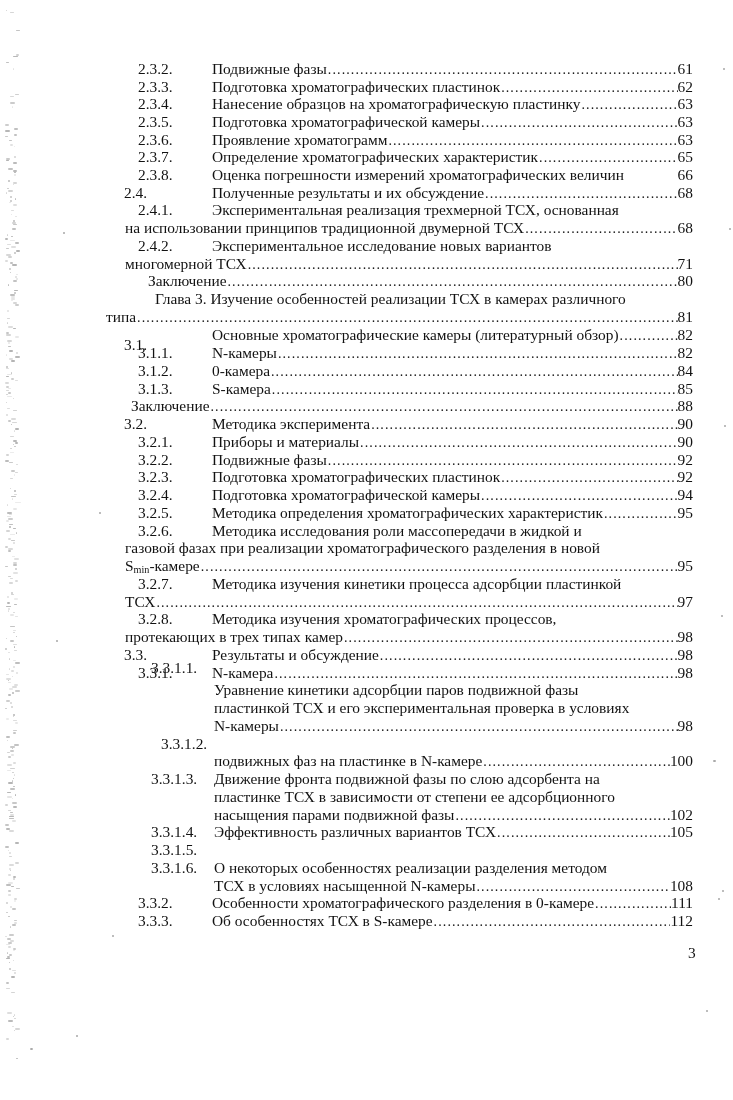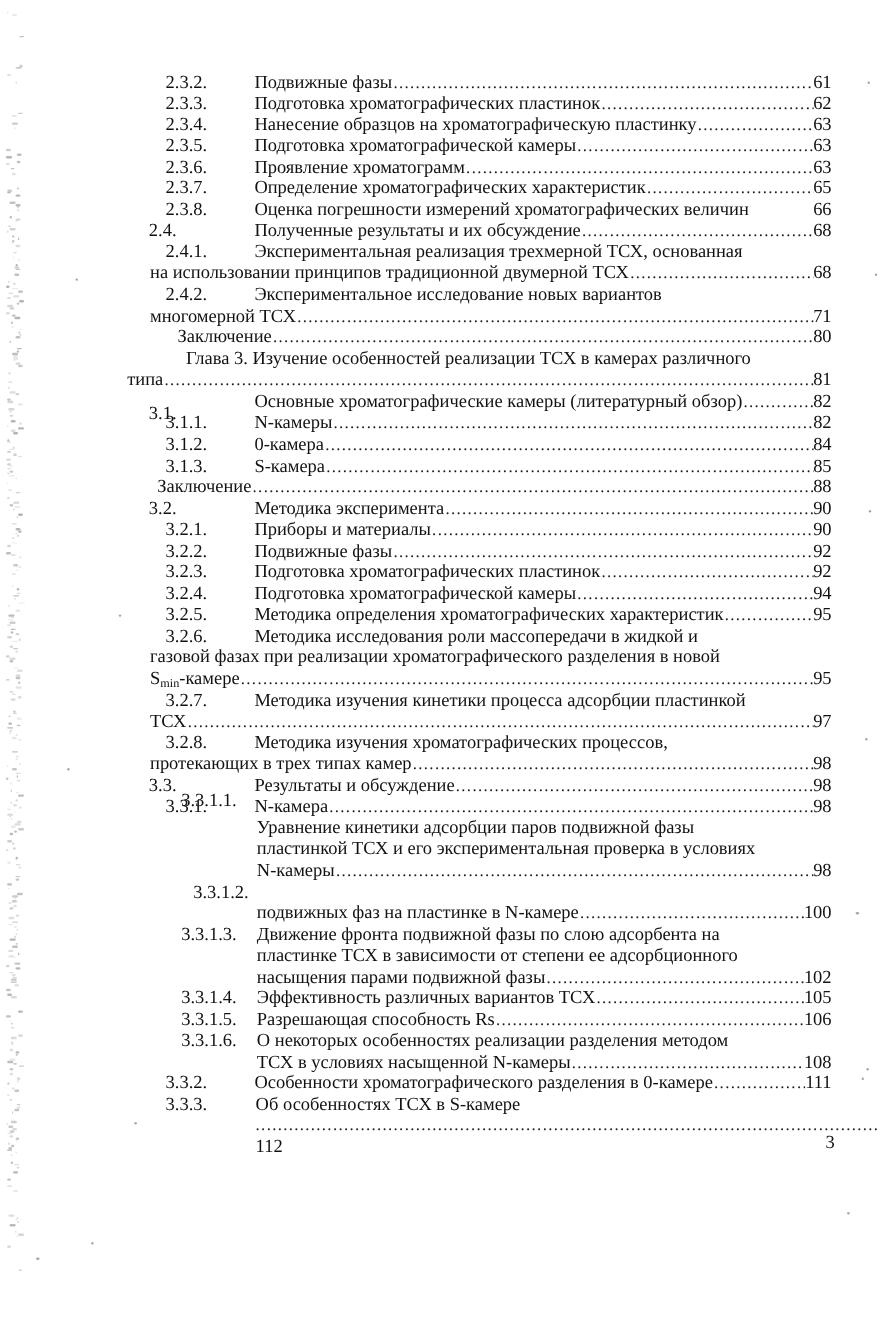--- a/index.html
+++ b/index.html
@@ -663,44 +663,39 @@
       <span class="leader"></span>
       <span class="pg">102</span>
     </div>
     <div class="num" style="left: 151px; top: 823px;">3.3.1.4.</div>
     <div class="row" style="left: 214px; top: 823px; width: 479px;">
       <span class="label">Эффективность различных вариантов ТСХ</span>
       <span class="leader"></span>
       <span class="pg">105</span>
     </div>
     <div class="num" style="left: 151px; top: 841px;">3.3.1.5.</div>
-    <div class="row" style="left: 214px; top: 841px; width: 479px;">
-      <span class="label">Разрешающая способность Rs</span>
-      <span class="leader"></span>
-      <span class="pg">106</span>
-    </div>
     <div class="num" style="left: 151px; top: 859px;">3.3.1.6.</div>
     <div class="row nodots" style="left: 214px; top: 859px; width: 479px;">
       <span class="label">О некоторых особенностях реализации разделения методом</span>
       <span class="leader"></span>
       <span class="pg tight"></span>
     </div>
     <div class="row" style="left: 214px; top: 877px; width: 479px;">
       <span class="label">ТСХ в условиях насыщенной N-камеры</span>
       <span class="leader"></span>
       <span class="pg">108</span>
     </div>
     <div class="num" style="left: 138px; top: 894px;">3.3.2.</div>
     <div class="row" style="left: 212px; top: 894px; width: 481px;">
       <span class="label">Особенности хроматографического разделения в 0-камере</span>
       <span class="leader"></span>
       <span class="pg">111</span>
     </div>
     <div class="num" style="left: 138px; top: 912px;">3.3.3.</div>
-    <div class="row" style="left: 212px; top: 912px; width: 481px; flex-direction: column;">
+    <div class="row" style="left: 212px; top: 912px; width: 481px;">
       <span class="label">Об особенностях ТСХ в S-камере</span>
       <span class="leader"></span>
       <span class="pg">112</span>
     </div>
   </div>
 
 <div class="pgnum-footer" style="left:688px; top:944px;">3</div>
 
 <div class="speck" style="left: 723px; top: 68px; width: 2px; height: 2px;"></div>
 <div class="speck" style="left: 729px; top: 228px; width: 2px; height: 2px;"></div>

